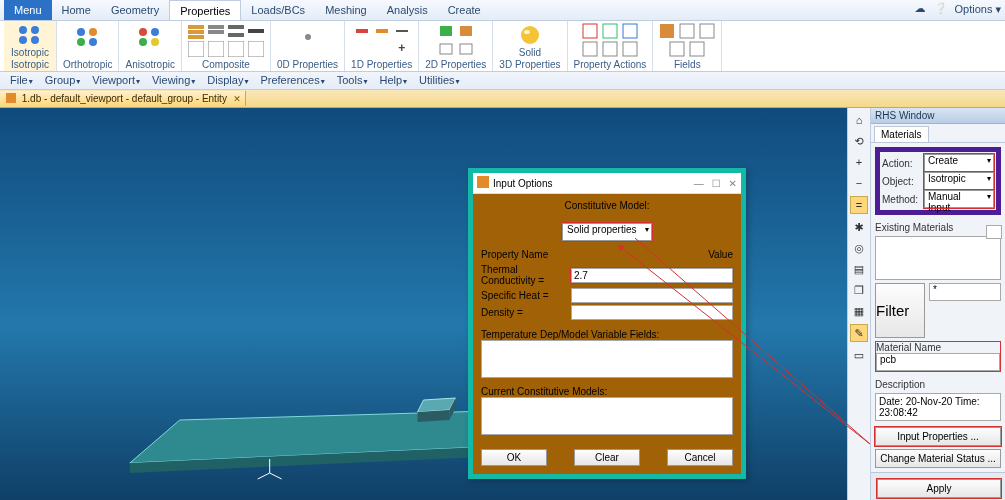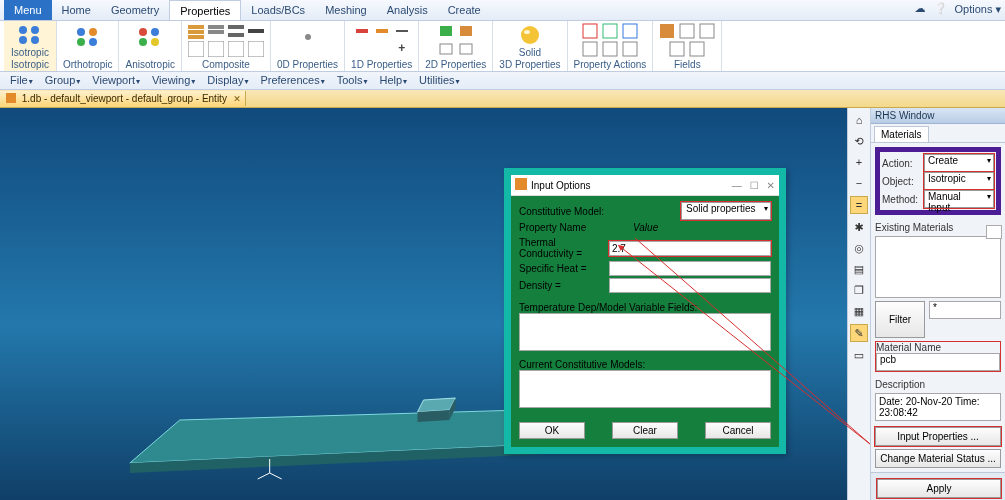--- a/index.html
+++ b/index.html
@@ -248,24 +248,23 @@
     width: 14px; height: 12px;
     background: #fff;
     border: 1px solid #aaa;
 }
 .rhs-filter-row {
     display: flex; gap: 4px;
 }
 .rhs-btn {
     background: linear-gradient(#fdfdfd, #e7e7e7);
     border: 1px solid #999;
-    font-size: 10px;
-    text-align: center;
+    font-size: 15px;
     cursor: pointer;
-    padding: 12px 0;
+    padding: 18px 0;
 }
 .rhs-input {
     background: #fff;
     border: 1px solid #a8a8a8;
     height: 16px;
     font-size: 10px;
     padding: 0 3px;
 }
 .matname-box {
     border: 1px solid #d62f2f;
@@ -298,25 +297,25 @@
     outline: 1px solid #d62f2f;
     font-size: 10px;
     text-align: center;
     padding: 3px 0;
     cursor: pointer;
 }
 
 
 .dialog {
     position: absolute;
-    left: 504px;
+    left: 468px;
     top: 168px;
     width: 268px;
-    background: #15803d;
-    border: 7px solid #14b8a6;
+    background: #a16207;
+    border: 5px solid #14b8a6;
     box-shadow: 2px 2px 6px rgba(0,0,0,0.25);
     font-size: 10px;
 }
 .dialog-titlebar {
     background: #fff;
     border-bottom: 1px solid #ddd;
     padding: 3px 4px;
     display: flex;
     align-items: center;
     justify-content: space-between;
@@ -331,40 +330,42 @@
     gap: 8px;
     color: #888;
 }
 .dialog-body {
     padding: 6px 8px;
 }
 .dlg-row {
     display: flex;
     align-items: center;
     gap: 6px;
+    margin-bottom: 6px;
+    flex-direction: column;
 }
 .dlg-select {
     background: #fff;
     border: 1px solid #999;
     outline: 1px solid #d62f2f;
     font-size: 10px;
     height: 16px;
     padding: 0 14px 0 4px;
     position: relative;
     min-width: 70px;
 }
 .dlg-select::after { content: "▾"; position: absolute; right: 2px; top: 1px; font-size: 8px; }
 .dlg-header-row {
     display: flex;
     padding: 2px 0;
     border-bottom: 1px solid transparent;
     gap: 24px;
 }
 .dlg-header-row .c1 { flex: 0 0 90px; }
-.dlg-header-row .c2 { flex: 1; text-align: left; font-style: italic; }
+.dlg-header-row .c2 { flex: 1; text-align: right; }
 .dlg-prop-row {
     display: flex;
     align-items: center;
     padding: 1px 0;
 }
 .dlg-prop-row .pname { flex: 0 0 90px; }
 .dlg-prop-row input {
     flex: 1;
     height: 13px;
     border: 1px solid #a8a8a8;

